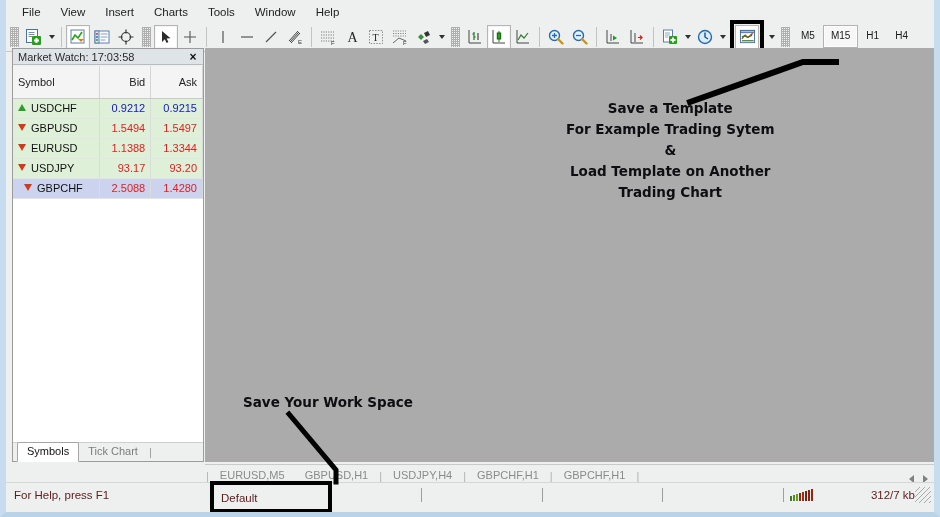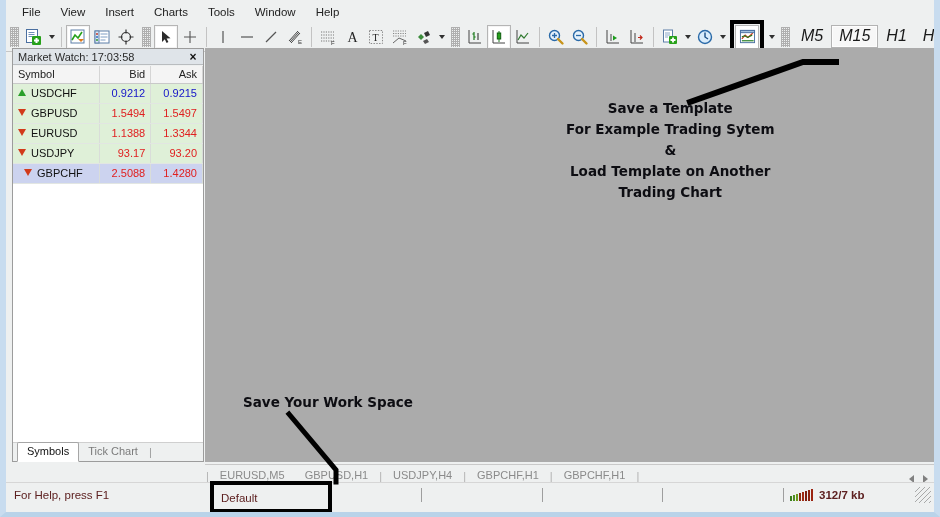--- a/index.html
+++ b/index.html
@@ -99,26 +99,25 @@
   }
   .hl-box .inner {
     width: 24px; height: 24px;
     border: 1px solid #b5b5b5;
     background: #fff;
     display: flex; align-items: center; justify-content: center;
   }
 
   
   .tf-btn {
-    font-size: 16px; color: #1a1a1a;
+    font-size: 10px; color: #1a1a1a;
     padding: 3px 7px 4px 7px;
     border: 1px solid transparent;
     flex: none;
     line-height: 14px;
-    font-style: italic;
   }
   .tf-btn.sel {
     border: 1px solid #b3b3b3;
     background: #f7f7f7;
     box-shadow: inset 0 0 0 1px #fdfdfd;
   }
 
   
   #marketwatch {
     position: absolute;
@@ -151,21 +150,21 @@
   }
   table.mw {
     width: 100%; border-collapse: collapse;
     table-layout: fixed;
   }
   table.mw th {
     font-size: 11px; font-weight: normal; color: #222;
     background: #f4f4f4;
     border-right: 1px solid #d5d5d5;
     border-bottom: 1px solid #c9c9c9;
-    height: 17px;
+    height: 32px;
     padding: 0 5px;
   }
   table.mw th.c-sym { text-align: left; width: 86px; }
   table.mw th.c-bid, table.mw th.c-ask { text-align: right; }
   table.mw td {
     font-size: 11px;
     height: 20px;
     padding: 0 5px;
     border-right: 1px solid #d9ddd9;
     border-bottom: 1px solid #e2e6e2;
@@ -293,21 +292,21 @@
   }
   .st-sep { width: 1px; height: 14px; background: #9e9e9e; flex: none; }
   .st-cell { flex: 1 1 auto; height: 14px; }
   #status-bars {
     display: flex; align-items: flex-end; gap: 1px;
     height: 13px; padding: 0 6px; flex: none;
   }
   #status-bars span { width: 2px; display: block; }
   #status-traffic {
     font-size: 11.5px; color: #5d2020;
-    width: 96px; flex: none; text-align: left; font-weight: bold;
+    width: 96px; flex: none; text-align: right;
   }
   #grip {
     width: 16px; height: 16px; flex: none; margin-right: 3px;
     background-image:
       linear-gradient(135deg, transparent 45%, #9c9c9c 45%, #9c9c9c 55%, transparent 55%);
     background-size: 5px 5px;
     opacity: .85;
   }
 
   

